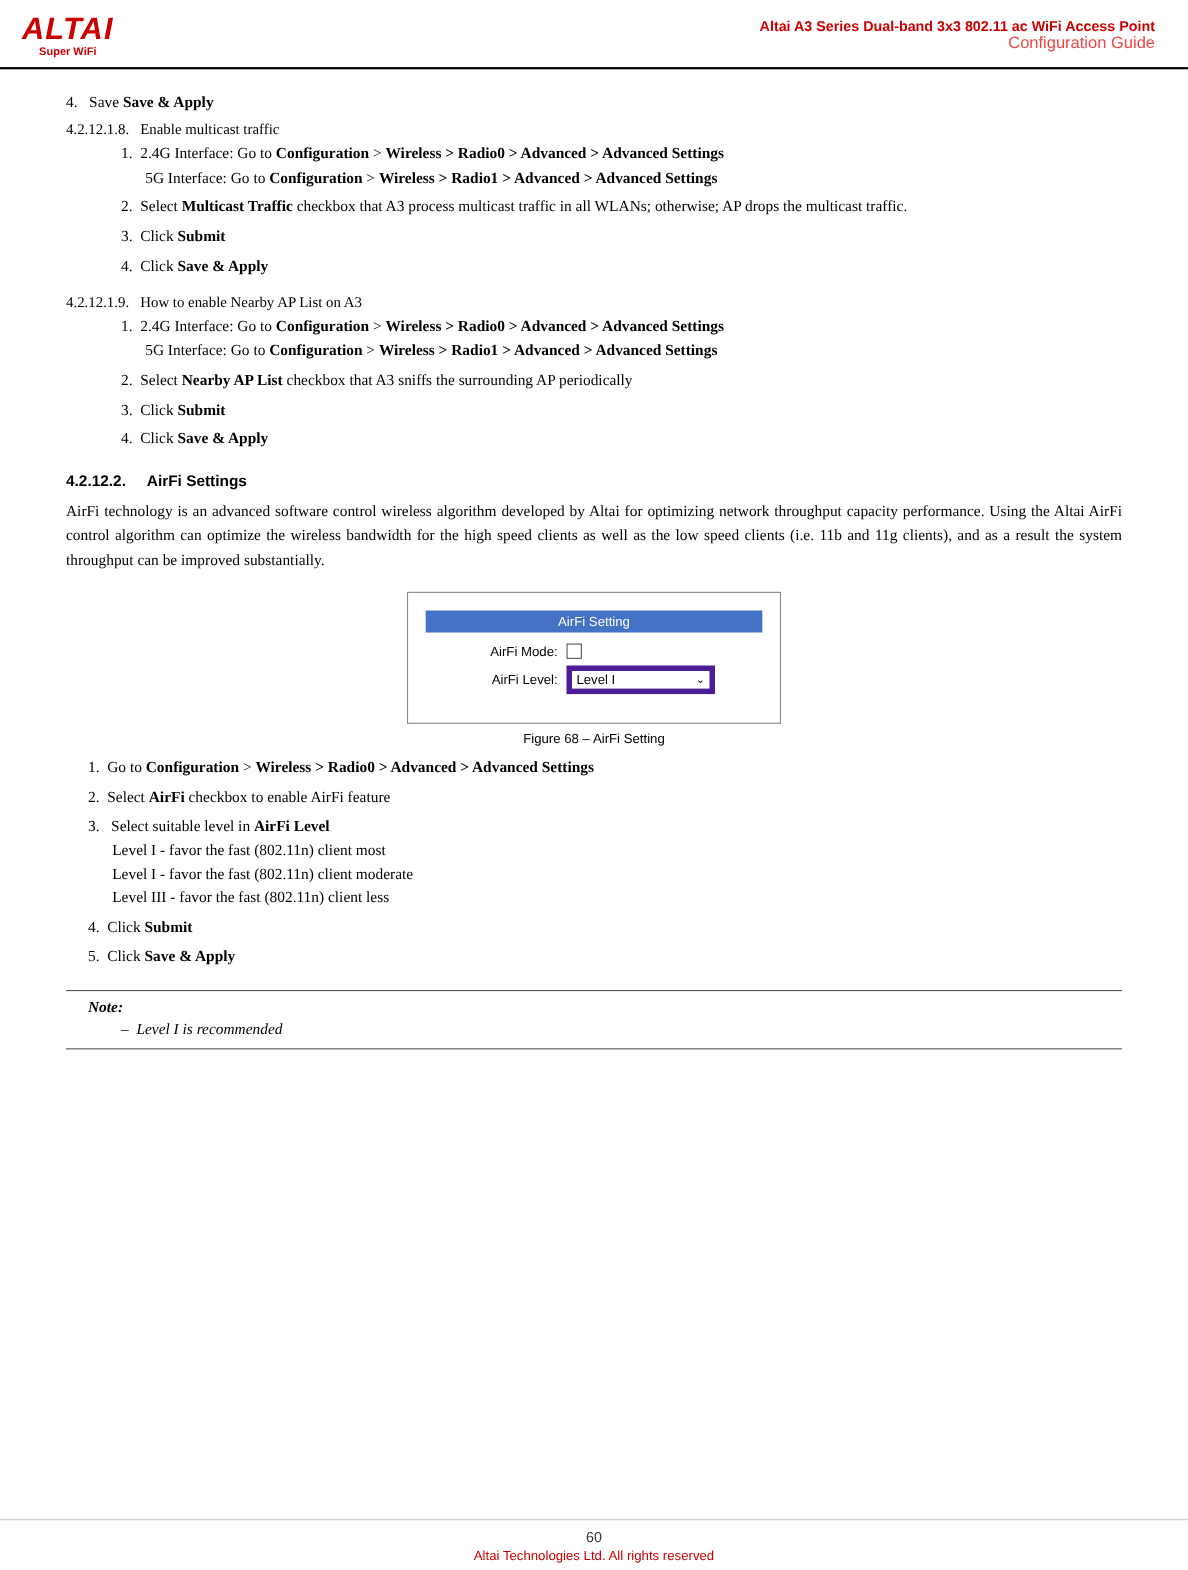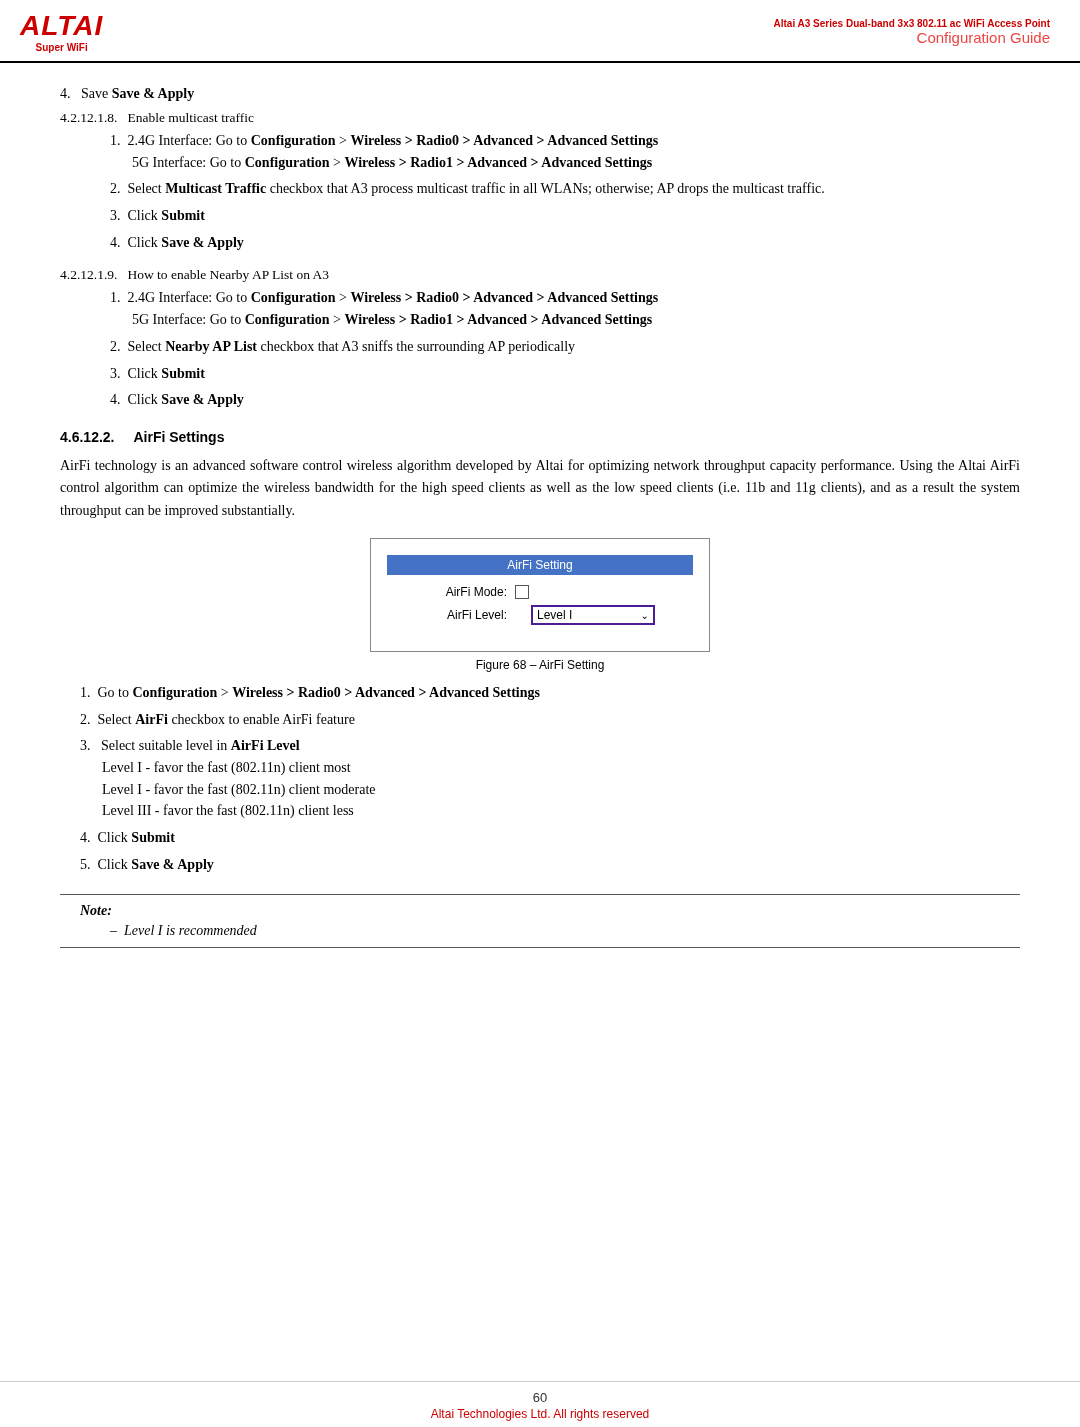--- a/index.html
+++ b/index.html
@@ -38,21 +38,21 @@
       font-size: 10px;
       color: #cc0000;
       font-family: Arial, sans-serif;
       font-weight: bold;
     }
     .header-title-area {
       flex: 1;
       text-align: right;
     }
     .header-main-title {
-      font-size: 10px;
+      font-size: 13px;
       font-weight: bold;
       color: #cc0000;
       font-family: Arial, sans-serif;
     }
     .header-sub-title {
       font-size: 15px;
       color: #ef4444;
       font-family: Arial, sans-serif;
     }
 
@@ -122,29 +122,28 @@
       font-size: 12px;
     }
     .airfi-checkbox {
       width: 14px;
       height: 14px;
       border: 1px solid #555;
       background: #fff;
       display: inline-block;
     }
     .airfi-select {
-      border: 2px solid #4c1d95;
+      border: 5px solid #4c1d95;
       padding: 1px 4px;
       font-size: 12px;
-      width: 124px;
+      width: 135px;
       display: flex;
       align-items: center;
       justify-content: space-between;
       background: #fff;
-      margin-left: 16px;
     }
     .select-arrow {
       font-size: 10px;
     }
     .figure-caption {
       text-align: center;
       font-size: 12px;
       margin-bottom: 10px;
       font-family: Arial, sans-serif;
     }
@@ -257,21 +256,21 @@
         3.&nbsp;&nbsp;Click <strong>Submit</strong>
       </li>
       <li style="margin-top:5px;">
         4.&nbsp;&nbsp;Click <strong>Save &amp; Apply</strong>
       </li>
     </ol>
   </div>
 
   <div class="section-block">
     <div class="subsection-heading">
-      <span>4.6.12.2.</span>&nbsp;&nbsp;&nbsp;&nbsp;
+      <span>4.2.12.2.</span>&nbsp;&nbsp;&nbsp;&nbsp;
       <span>AirFi Settings</span>
     </div>
 
     <p class="description-para">AirFi technology is an advanced software control wireless algorithm developed by Altai for optimizing network throughput capacity performance. Using the Altai AirFi control algorithm can optimize the wireless bandwidth for the high speed clients as well as the low speed clients (i.e. 11b and 11g clients), and as a result the system throughput can be improved substantially.</p>
 
     <div class="airfi-figure">
       <div class="airfi-figure-title-bar">AirFi Setting</div>
       <div class="airfi-figure-body">
         <div class="airfi-row">
           <span class="airfi-label">AirFi Mode:</span>

